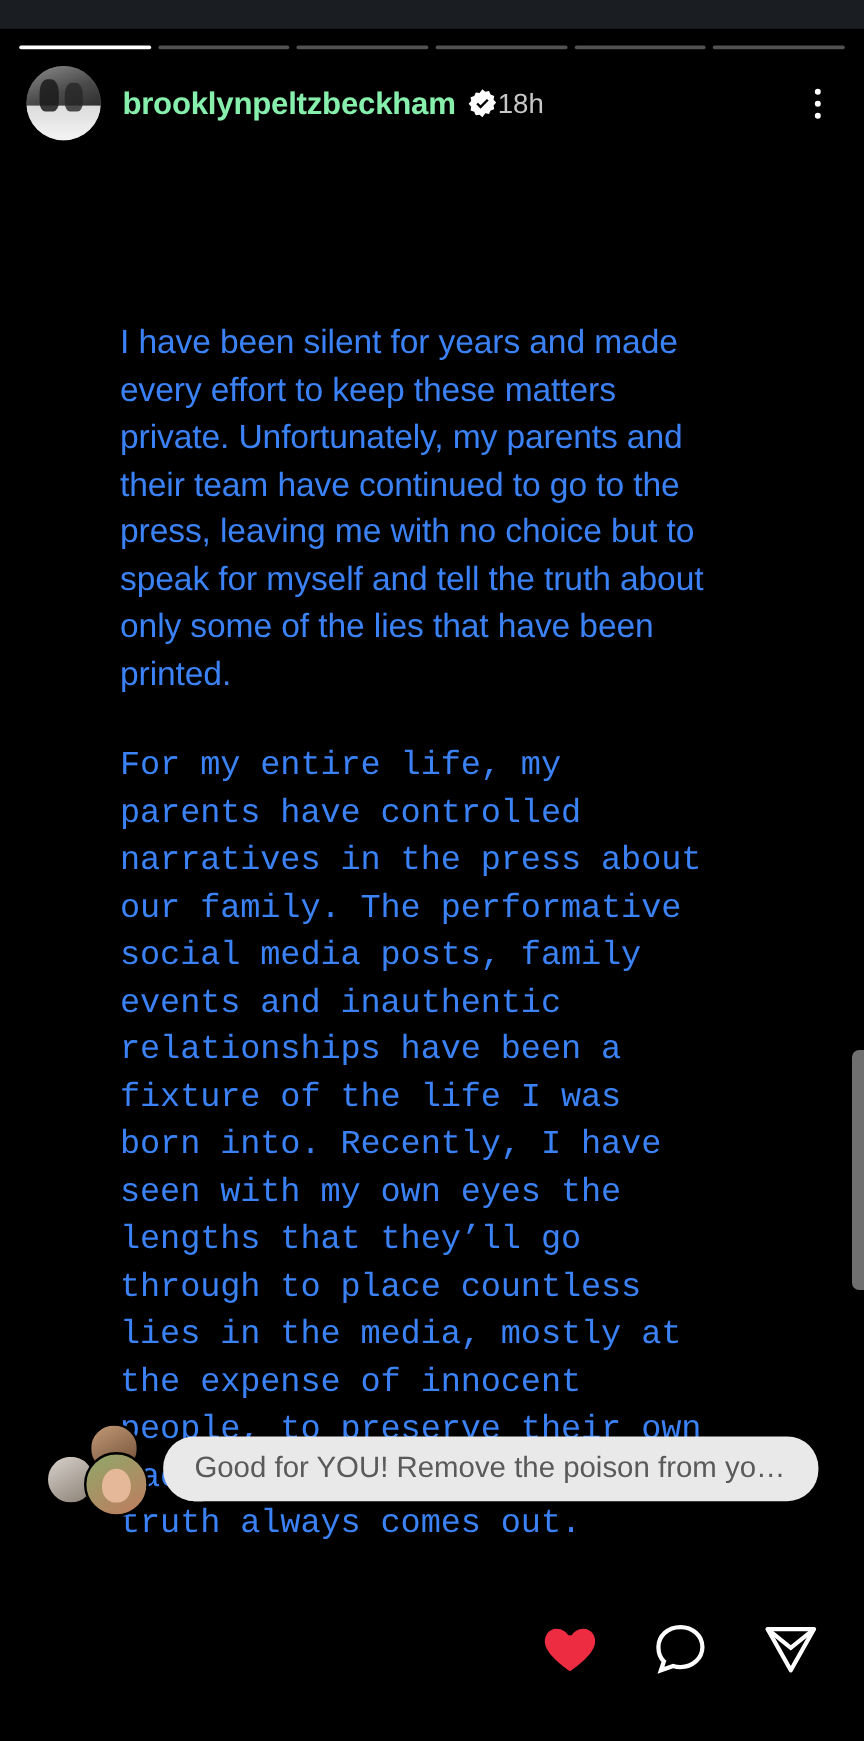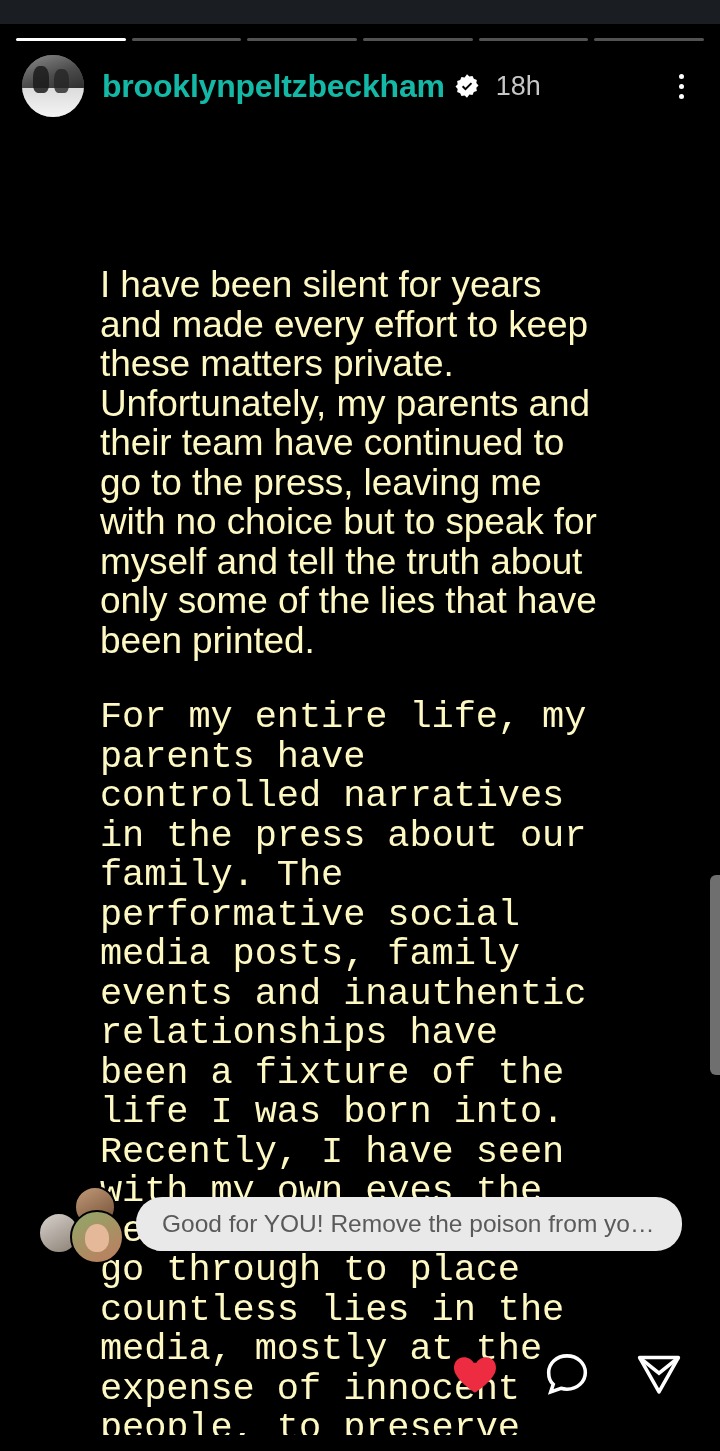--- a/index.html
+++ b/index.html
@@ -78,38 +78,37 @@
   }
   .avatar .av-fig2 {
     position: absolute;
     left: 52%; top: 22%;
     width: 24%; height: 40%;
     background: #262626;
     border-radius: 40% 40% 30% 30%;
     opacity: .8;
   }
   .username {
-    color: #14b8a6;
-    font-size: 32px;
+    color: #86efac;
+    font-size: 26px;
     font-weight: 700;
     margin-left: 18px;
     letter-spacing: -0.2px;
     white-space: nowrap;
   }
   .verified {
     margin-left: 9px;
     width: 26px;
     height: 26px;
     flex: 0 0 auto;
     display: inline-block;
   }
   .timestamp {
     color: #c7c7c7;
-    font-size: 27px;
-    margin-left: 16px;
+    font-size: 23px;
     font-weight: 400;
   }
   .spacer { flex: 1; }
   .more-btn {
     width: 34px;
     height: 34px;
     display: flex;
     flex-direction: column;
     align-items: center;
     justify-content: center;
@@ -122,22 +121,22 @@
     height: 5px;
     background: #ffffff;
     border-radius: 50%;
   }
   
   .story-body {
     padding: 148px 104px 0 100px;
     box-sizing: border-box;
   }
   .story-p {
-    color: #fef9c3;
-    font-size: 37px;
+    color: #3b82f6;
+    font-size: 28px;
     line-height: 39.5px;
     margin: 0 16px 38px 0;
     letter-spacing: -0.1px;
     font-weight: 400;
   }
   .story-p:last-child { margin-bottom: 0; font-family: Liberation Mono, monospace; }
 
   
   .reply-row {
     position: absolute;

